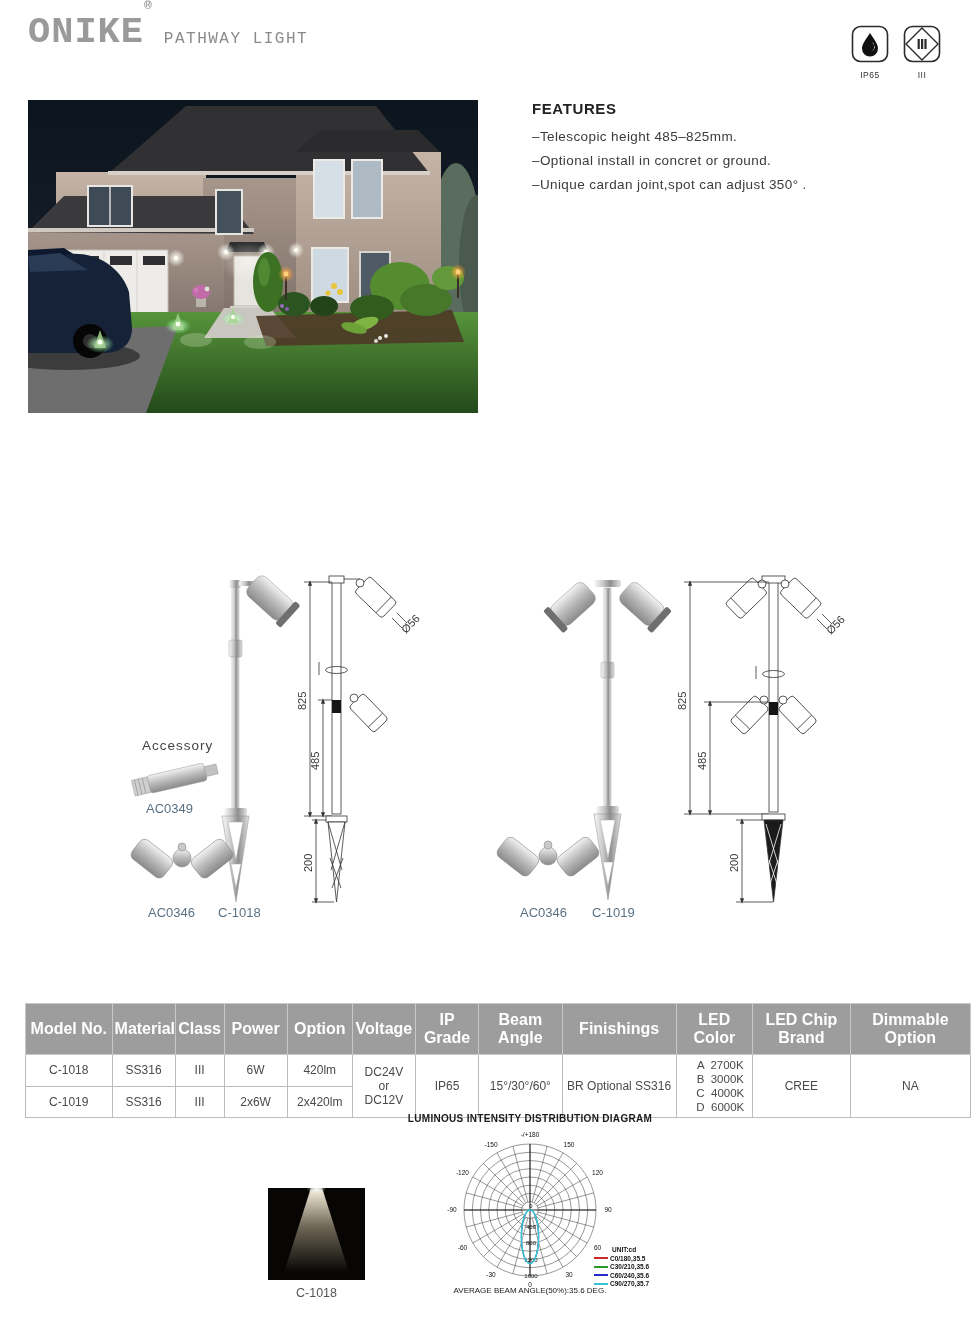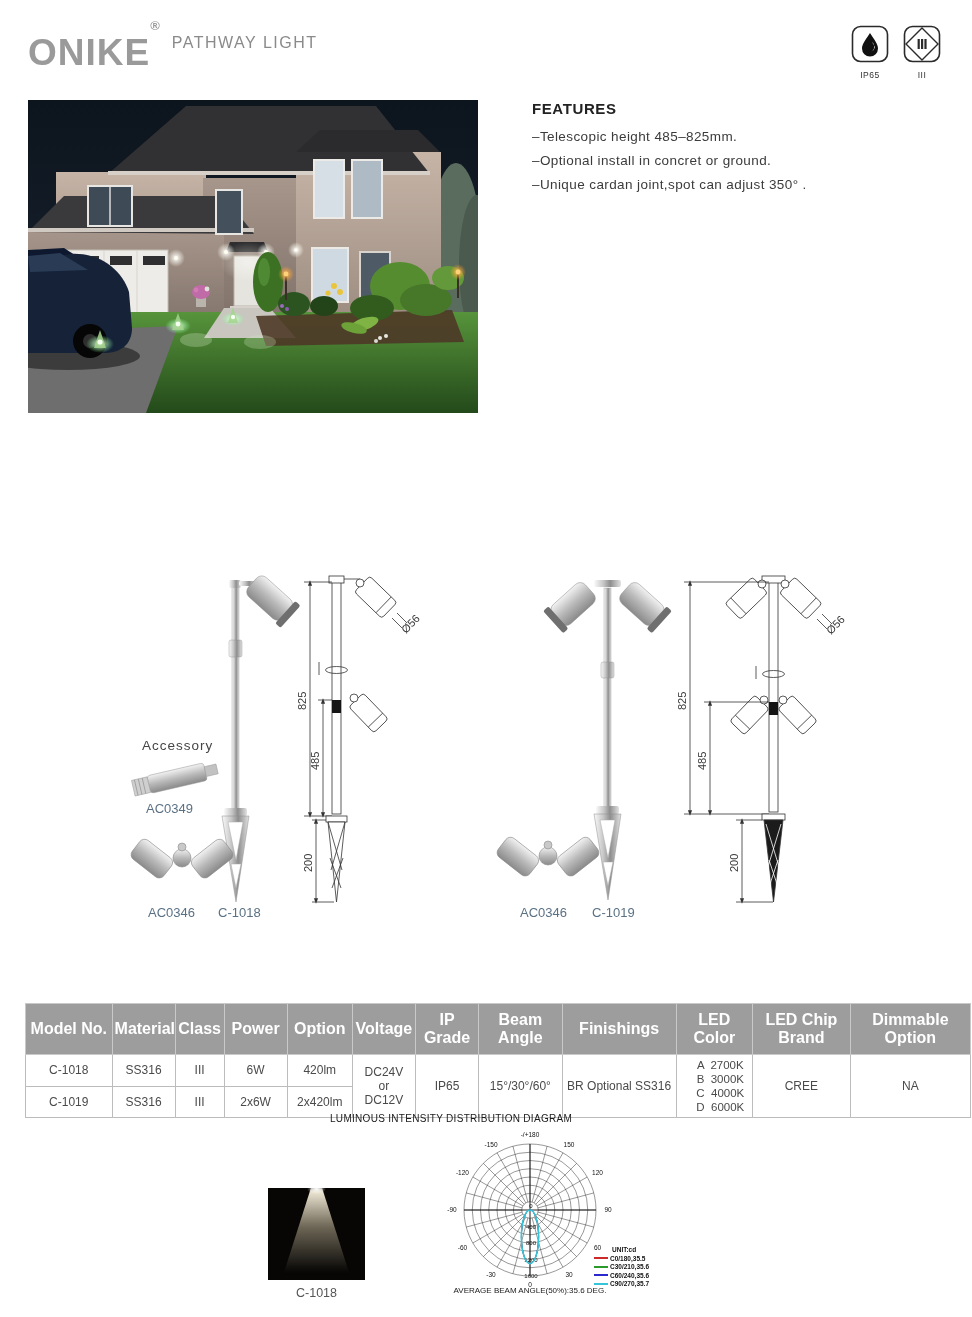--- a/index.html
+++ b/index.html
@@ -1,21 +1,21 @@
 <!DOCTYPE html>
 <html><head>
 <meta charset="utf-8">
 <style>
   html,body{margin:0;padding:0;background:#fff;}
   #page{position:relative;width:972px;height:1317px;background:#fff;overflow:hidden;
         font-family:"Liberation Sans",sans-serif;color:#333;}
   .abs{position:absolute;}
 
   
-  #logo-row{left:28px;top:34px;display:flex;align-items:flex-start;}
+  #logo-row{left:28px;top:14px;display:flex;align-items:flex-end;font-family:Liberation Mono, monospace;}
   .brand{font-size:37px;font-weight:bold;color:#9a9a9a;letter-spacing:1px;line-height:1;}
   .reg{font-size:13px;color:#9a9a9a;vertical-align:top;position:relative;top:-16px;font-weight:bold;}
   .subtitle{font-size:16px;color:#8a8a8a;letter-spacing:1.5px;margin-left:12px;padding-bottom:3px;}
   .badge{position:absolute;top:25px;width:40px;text-align:center;}
   .badge .lbl{font-size:8.5px;color:#333;margin-top:3px;letter-spacing:.5px;}
 
   
   #features{left:532px;top:100px;width:450px;}
   #features h3{margin:0 0 12px 0;font-size:15px;letter-spacing:.6px;color:#222;}
   #features div{font-size:13.5px;color:#3b3b3b;letter-spacing:.4px;margin-bottom:9px;}
@@ -31,22 +31,22 @@
   
   #spec{left:25px;top:1003px;width:946px;border-collapse:collapse;table-layout:fixed;}
   #spec th{background:#9d9d9d;color:#fff;font-size:16px;font-weight:bold;
            border:1px solid #c9c9c9;padding:7px 2px;text-align:center;}
   #spec td{border:1px solid #bcbcbc;font-size:12px;color:#4a4a4a;text-align:center;
            padding:3px 2px;background:#fff;}
   #spec td span{display:block;line-height:14px;white-space:pre;}
   .led-cell span{text-align:center;display:block;padding-left:12px;line-height:13px;font-size:11.5px;}
 
   
-  #chart-title{left:330px;top:1113px;width:400px;font-size:10px;
-               font-weight:normal;color:#1a1a1a;letter-spacing:.3px;}
+  #chart-title{left:330px;top:1113px;width:400px;text-align:center;font-size:10px;
+               font-weight:bold;color:#1a1a1a;letter-spacing:.3px;}
   #polar-wrap{left:405px;top:1126px;width:250px;height:172px;}
   #legend{left:594px;top:1246px;width:90px;font-size:6.5px;font-weight:bold;color:#111;}
   #legend .unit{margin-bottom:1px;margin-left:18px;}
   #legend .row{display:flex;align-items:center;height:8.5px;}
   #legend .sw{display:inline-block;width:14px;height:1.6px;margin-right:2px;}
   #chart-caption{left:395px;top:1286px;width:270px;text-align:center;font-size:8px;color:#1a1a1a;}
 
   
   #beam{left:268px;top:1188px;width:97px;height:92px;background:#070605;overflow:hidden;}
   .beam-cone{position:absolute;left:14%;top:0;width:72%;height:100%;

